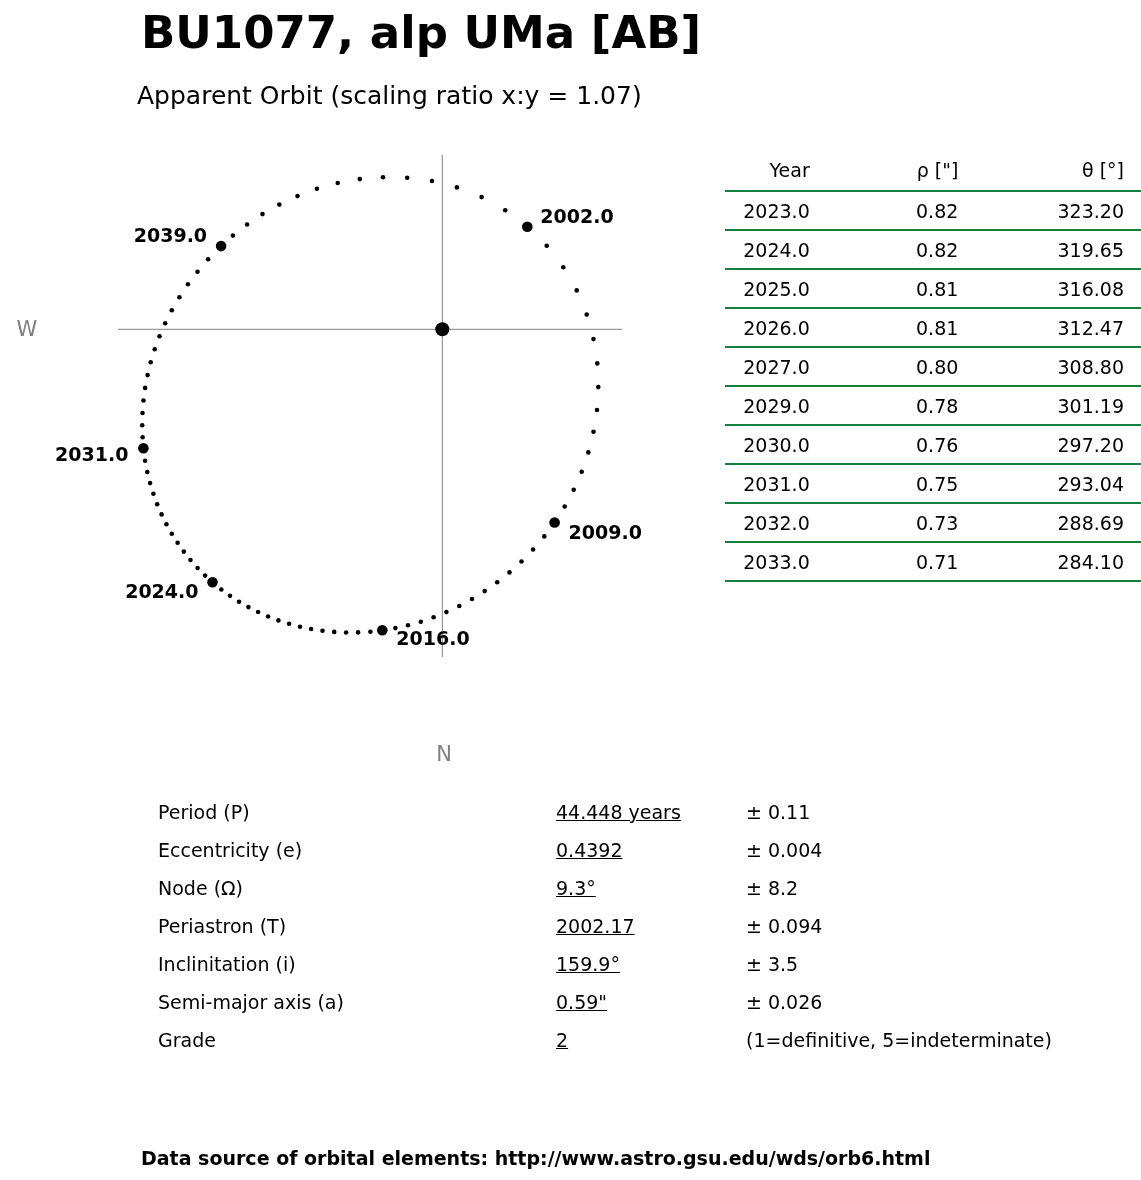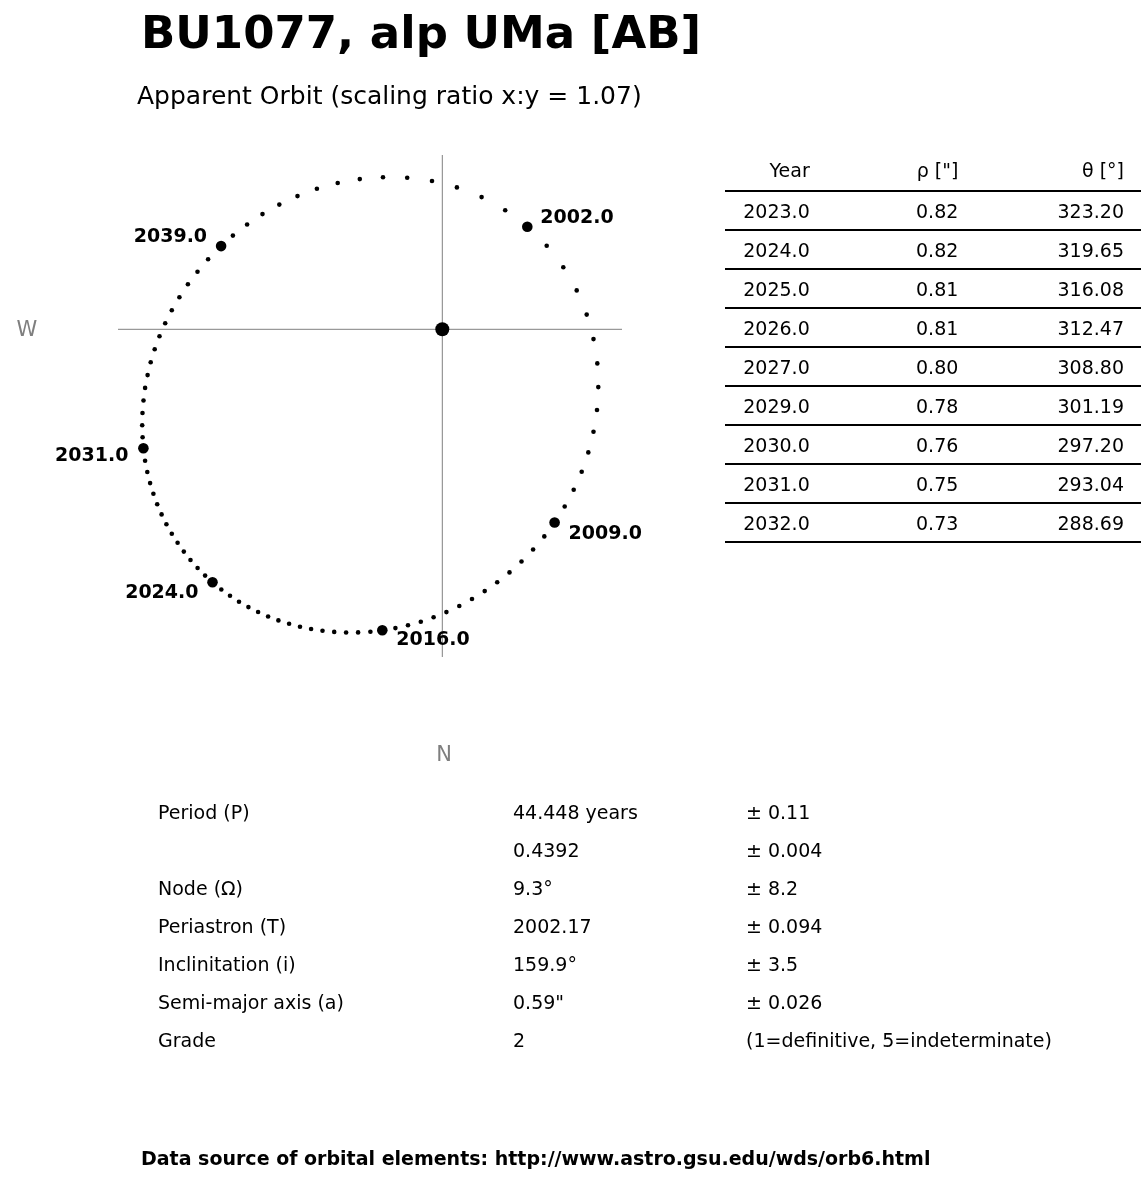--- a/index.html
+++ b/index.html
@@ -11,32 +11,32 @@
   .title    { position:absolute; left:141px; top:6px;  font-size:45px; font-weight:bold; white-space:nowrap; }
   .subtitle { position:absolute; left:137px; top:81px; font-size:25px; white-space:nowrap; }
 
   #orbit-svg { position:absolute; left:0; top:0; }
   .year-label { font-size:19px; font-weight:bold; fill:#000000; }
   .compass    { font-size:21px; fill:#7f7f7f; }
 
   .eph-table { position:absolute; left:725px; top:150px; border-collapse:collapse; font-size:19px; table-layout:fixed; }
   .eph-table th, .eph-table td {
     text-align:right; font-weight:normal; padding:0;
-    border-bottom:2px solid #000000; white-space:nowrap;
+    border-bottom:2px solid #15803d; white-space:nowrap;
   }
   .eph-table th { height:40px; vertical-align:middle; }
   .eph-table td { height:37px; vertical-align:middle; }
   .eph-table .c1 { width:85px; }
   .eph-table .c2 { width:150px; }
   .eph-table .c3 { width:167px; padding-right:17px; }
 
   .elements { position:absolute; left:0; top:793px; width:1001px; font-size:19px; }
   .el-row   { position:relative; height:38px; line-height:38px; }
   .el-label { position:absolute; left:158px; white-space:nowrap; }
-  .el-value { position:absolute; left:513px; white-space:nowrap; }
+  .el-value { position:absolute; left:556px; white-space:nowrap;text-decoration:underline; }
   .el-error { position:absolute; left:746px; white-space:nowrap; }
 
   .footer { position:absolute; left:141px; top:1147px; font-size:19px; font-weight:bold; white-space:nowrap; }
 </style>
 </head>
 <body>
 
 <div class="title">BU1077, alp UMa [AB]</div>
 <div class="subtitle">Apparent Orbit (scaling ratio x:y = 1.07)</div>
 
@@ -198,30 +198,36 @@
       <tr>
         <td class="c1">2031.0</td>
         <td class="c2">0.75</td>
         <td class="c3">293.04</td>
       </tr>
       <tr>
         <td class="c1">2032.0</td>
         <td class="c2">0.73</td>
         <td class="c3">288.69</td>
       </tr>
+      <tr>
+        <td class="c1">2033.0</td>
+        <td class="c2">0.71</td>
+        <td class="c3">284.10</td>
+      </tr>
     </tbody>
 </table>
 
 <div class="elements" id="elements-list">
     <div class="el-row">
       <span class="el-label">Period (P)</span>
       <span class="el-value">44.448 years</span>
       <span class="el-error">± 0.11</span>
     </div>
     <div class="el-row">
+      <span class="el-label">Eccentricity (e)</span>
       <span class="el-value">0.4392</span>
       <span class="el-error">± 0.004</span>
     </div>
     <div class="el-row">
       <span class="el-label">Node (Ω)</span>
       <span class="el-value">9.3°</span>
       <span class="el-error">± 8.2</span>
     </div>
     <div class="el-row">
       <span class="el-label">Periastron (T)</span>

